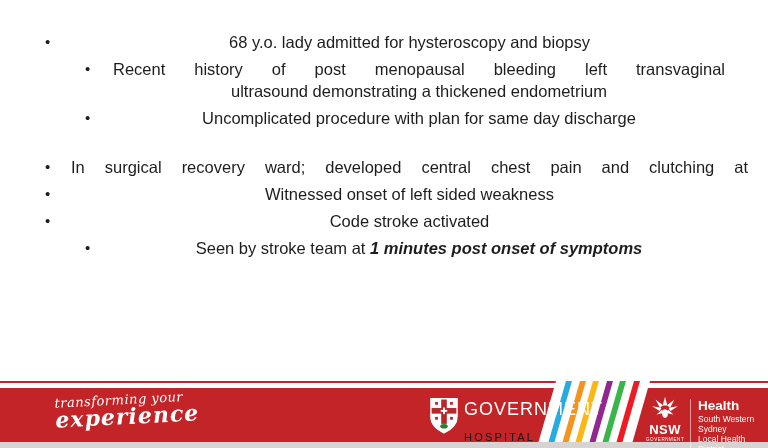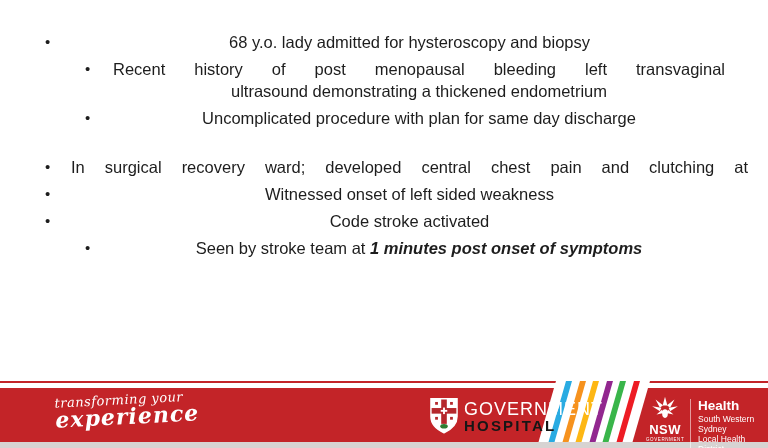--- a/index.html
+++ b/index.html
@@ -31,21 +31,21 @@
                 background:var(--strip,#D7D3D2);}
 
   .tagline{position:absolute;left:55px;top:393px;color:#fff;z-index:3;
            font-family:"DejaVu Serif",serif;font-style:italic;transform:rotate(-3deg);}
   .tagline .small{font-size:13px;line-height:14px;letter-spacing:0.5px;}
   .tagline .big{font-size:22px;line-height:19px;font-weight:bold;letter-spacing:1px;}
 
   .liverpool{position:absolute;left:430px;top:397px;display:flex;z-index:3;align-items:flex-start;}
   .liv-text{margin-left:6px;margin-top:3px;}
   .liv-name{color:#fff;font-size:18px;line-height:19px;letter-spacing:1px;}
-  .liv-sub{color:#161616;font-size:15px;font-weight:bold;letter-spacing:2.2px;line-height:13px;}
+  .liv-sub{color:#161616;font-size:11px;font-weight:normal;letter-spacing:2.2px;line-height:13px;margin-top:12px;}
 
   .stripes{position:absolute;left:556px;top:381px;height:61px;background:#fff;
            display:flex;align-items:stretch;padding:0 10px;z-index:2;
            transform:skewX(-16deg);transform-origin:0 0;}
   .stripes > div{width:6px;flex:none;margin-right:7.5px;}
   .stripes > div:last-child{margin-right:0;}
 
   .nsw{position:absolute;left:646px;top:396px;display:flex;color:#fff;z-index:3;}
   .nsw-left{width:40px;text-align:center;}
   .nsw-word{font-size:13px;font-weight:bold;line-height:14px;letter-spacing:0.5px;}

